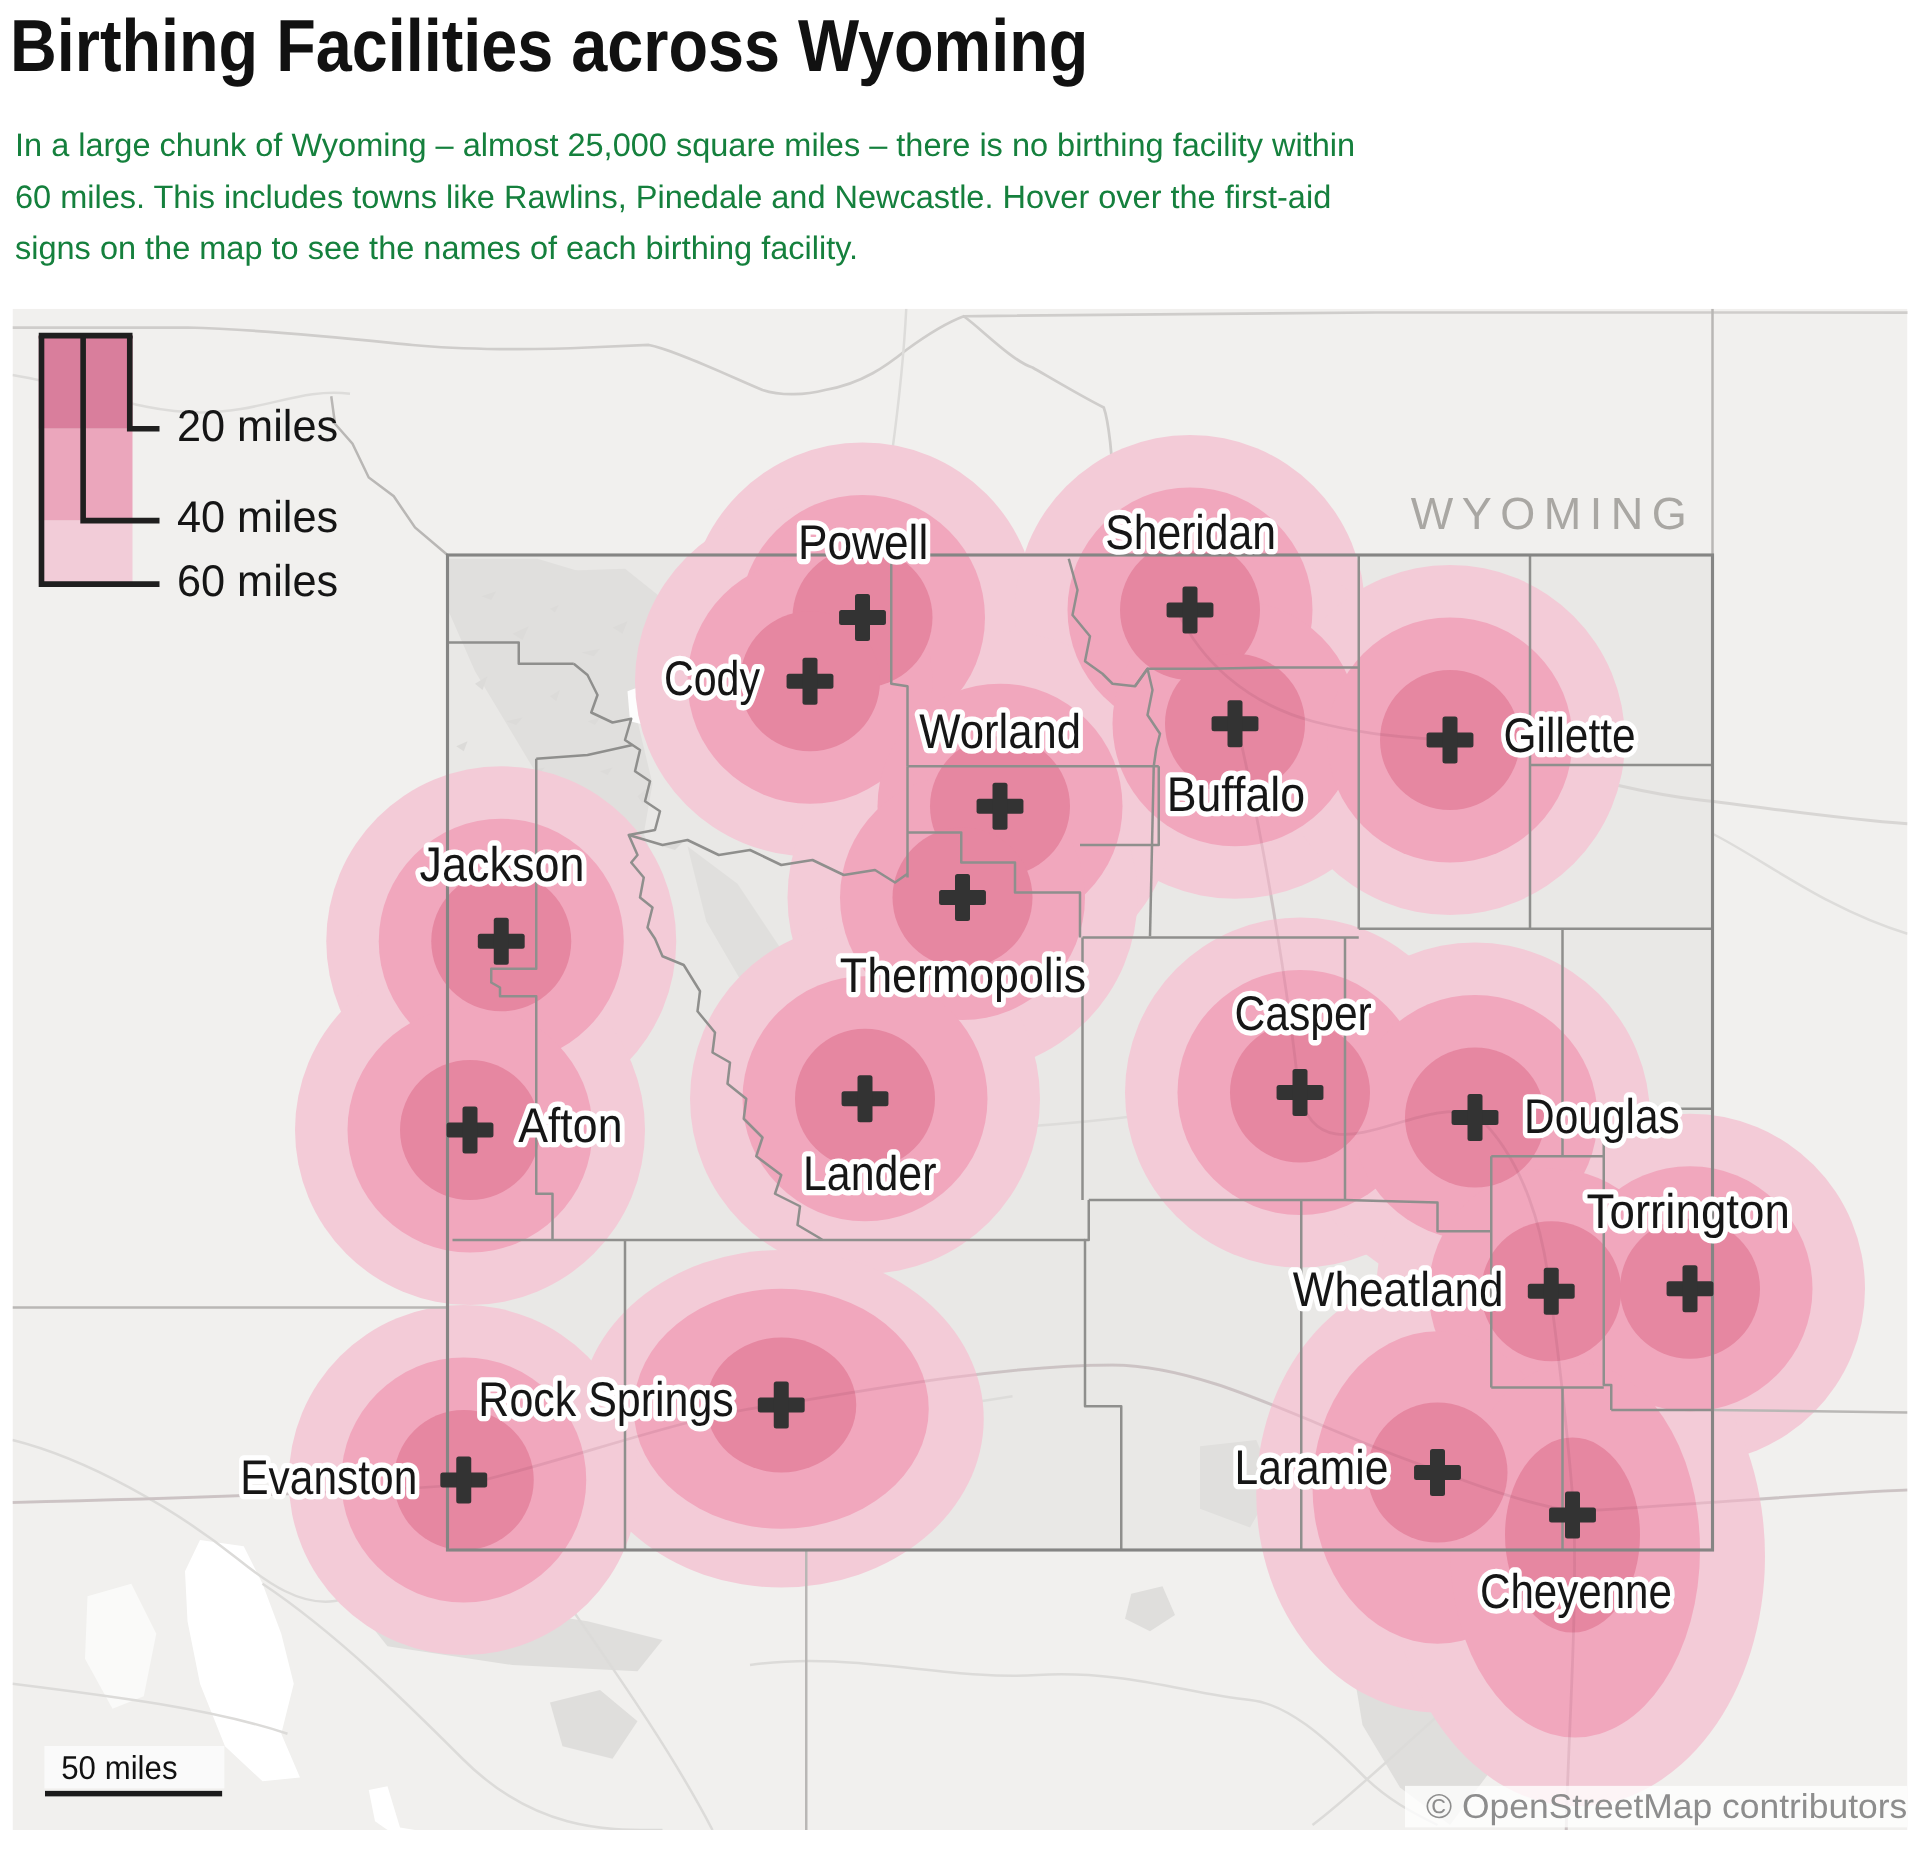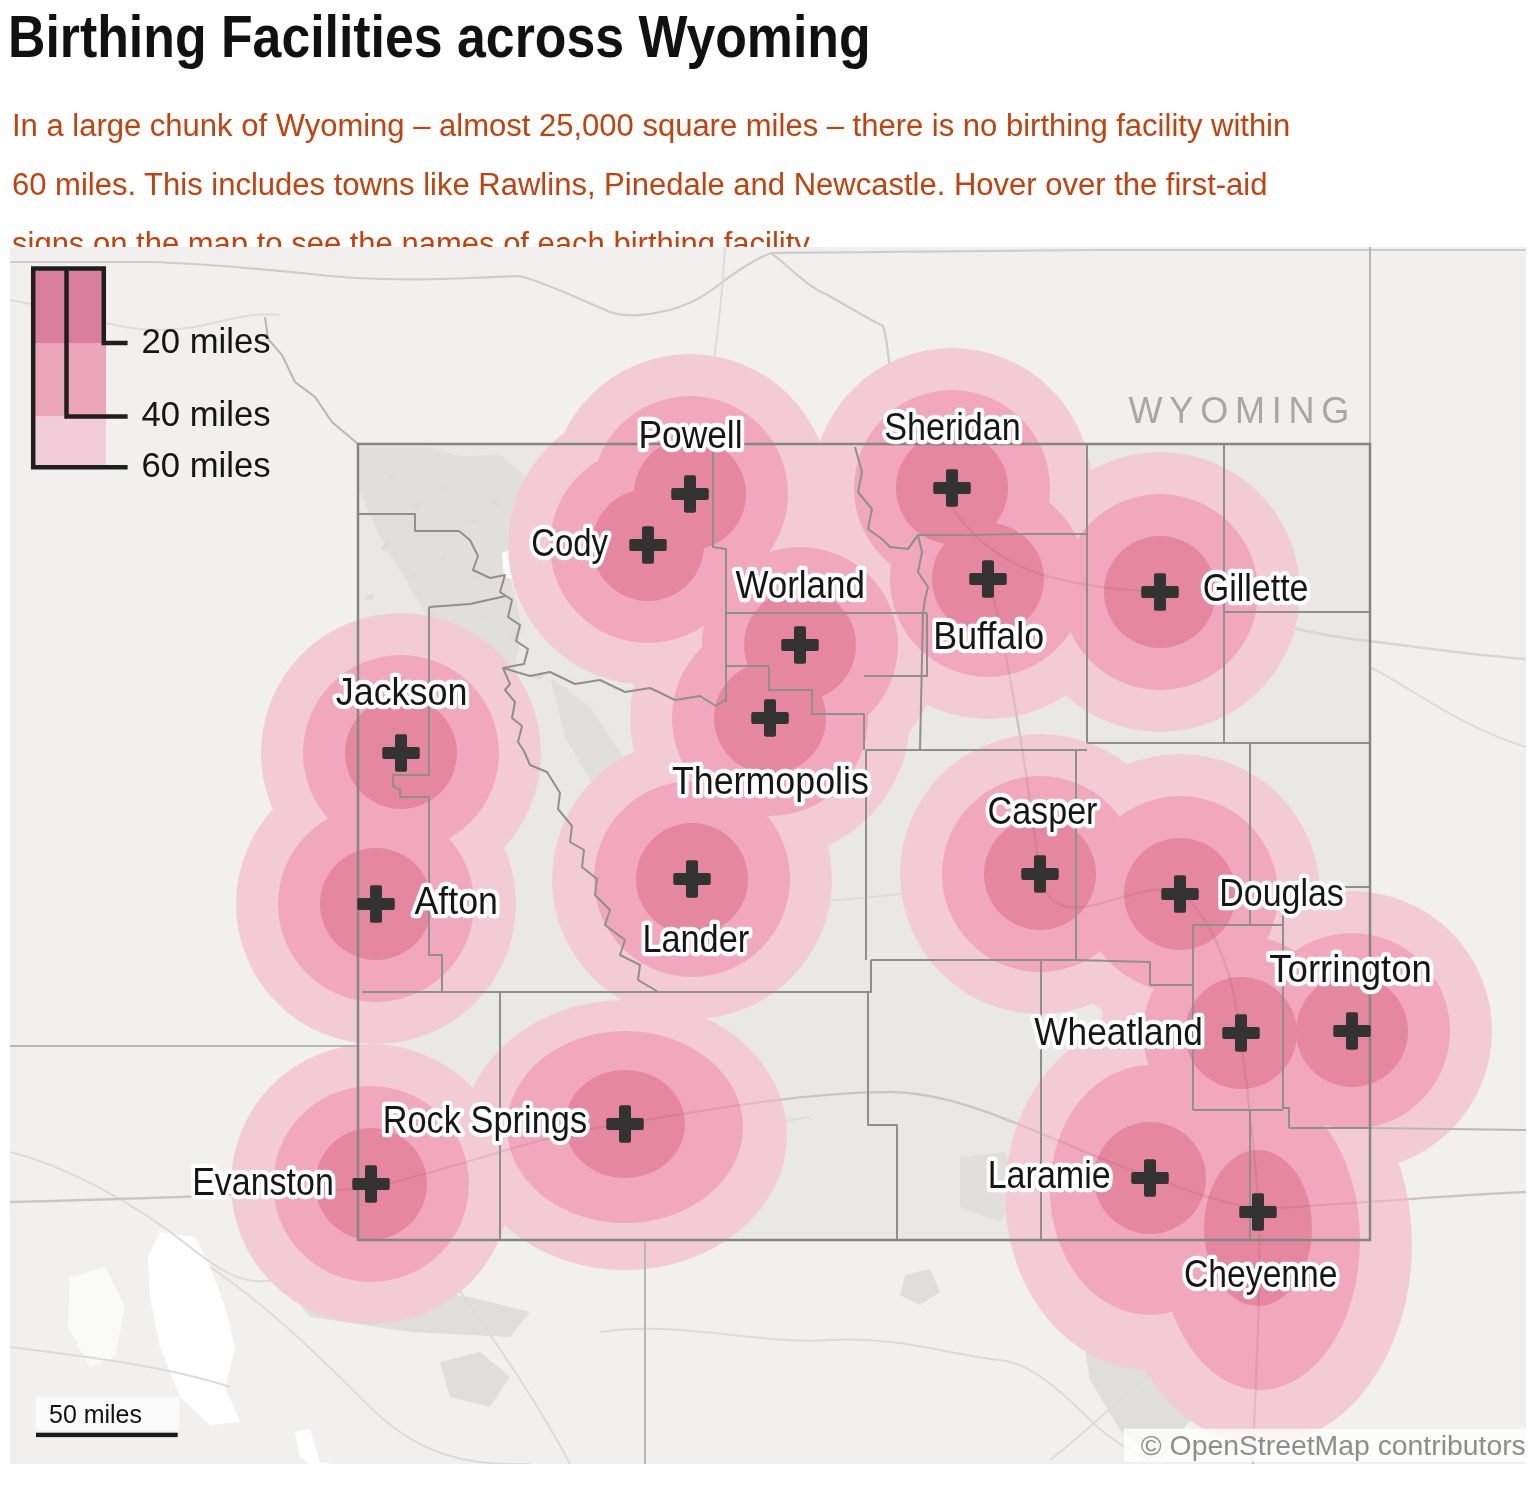--- a/index.html
+++ b/index.html
@@ -1,18 +1,18 @@
 <!DOCTYPE html>
 <html><head>
 <meta charset="utf-8">
 <style>
   html,body{margin:0;padding:0;background:#ffffff;}
   body{width:1536px;height:1488px;position:relative;font-family:"Liberation Sans",sans-serif;overflow:hidden;}
   .title{position:absolute;left:8px;top:7.6px;font-size:59px;font-weight:bold;color:#111;line-height:59px;transform:scaleX(0.878);transform-origin:0 0;white-space:nowrap;}
-  .sub{position:absolute;left:12px;top:96px;font-size:31px;line-height:59px;color:#c2410c;white-space:nowrap;}
+  .sub{position:absolute;left:12px;top:96px;font-size:26px;line-height:41px;color:#15803d;white-space:nowrap;}
   #map{position:absolute;left:10px;top:247px;}
 </style>
 </head>
 <body>
 
 <div class="title">Birthing Facilities across Wyoming</div>
 
 <div class="sub">In a large chunk of Wyoming – almost 25,000 square miles – there is no birthing facility within<br>60 miles. This includes towns like Rawlins, Pinedale and Newcastle. Hover over the first-aid<br>signs on the map to see the names of each birthing facility.</div>
 
 <svg id="map" width="1516" height="1217" viewBox="0 0 1516 1217">

